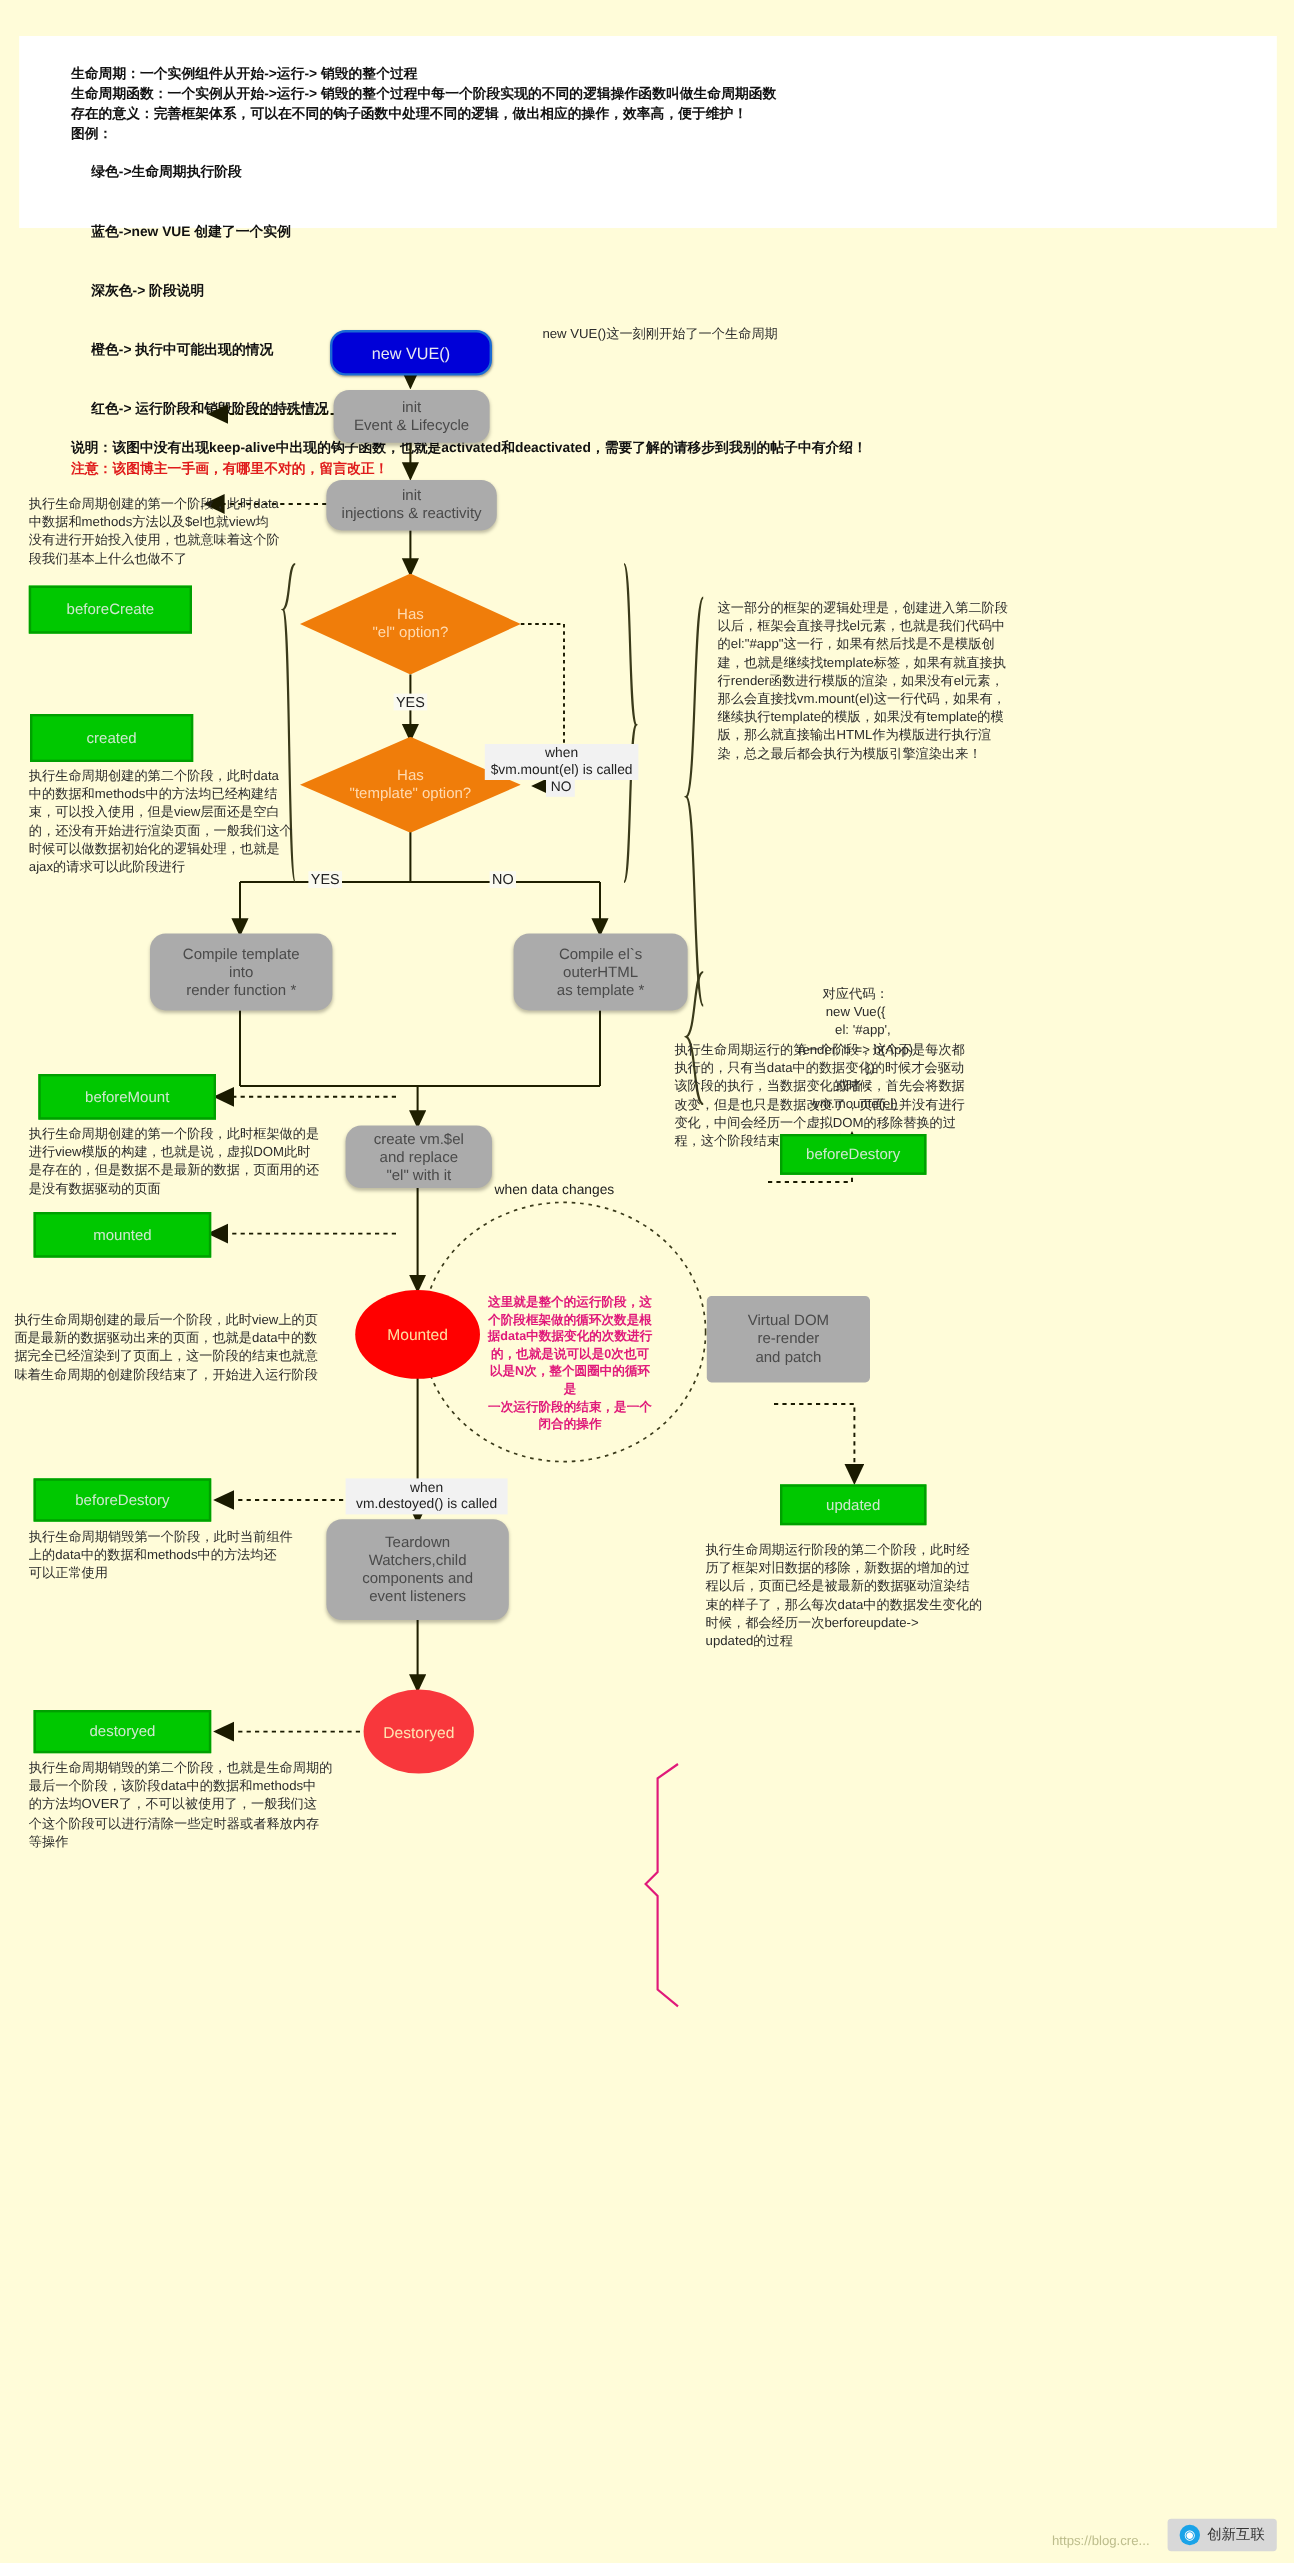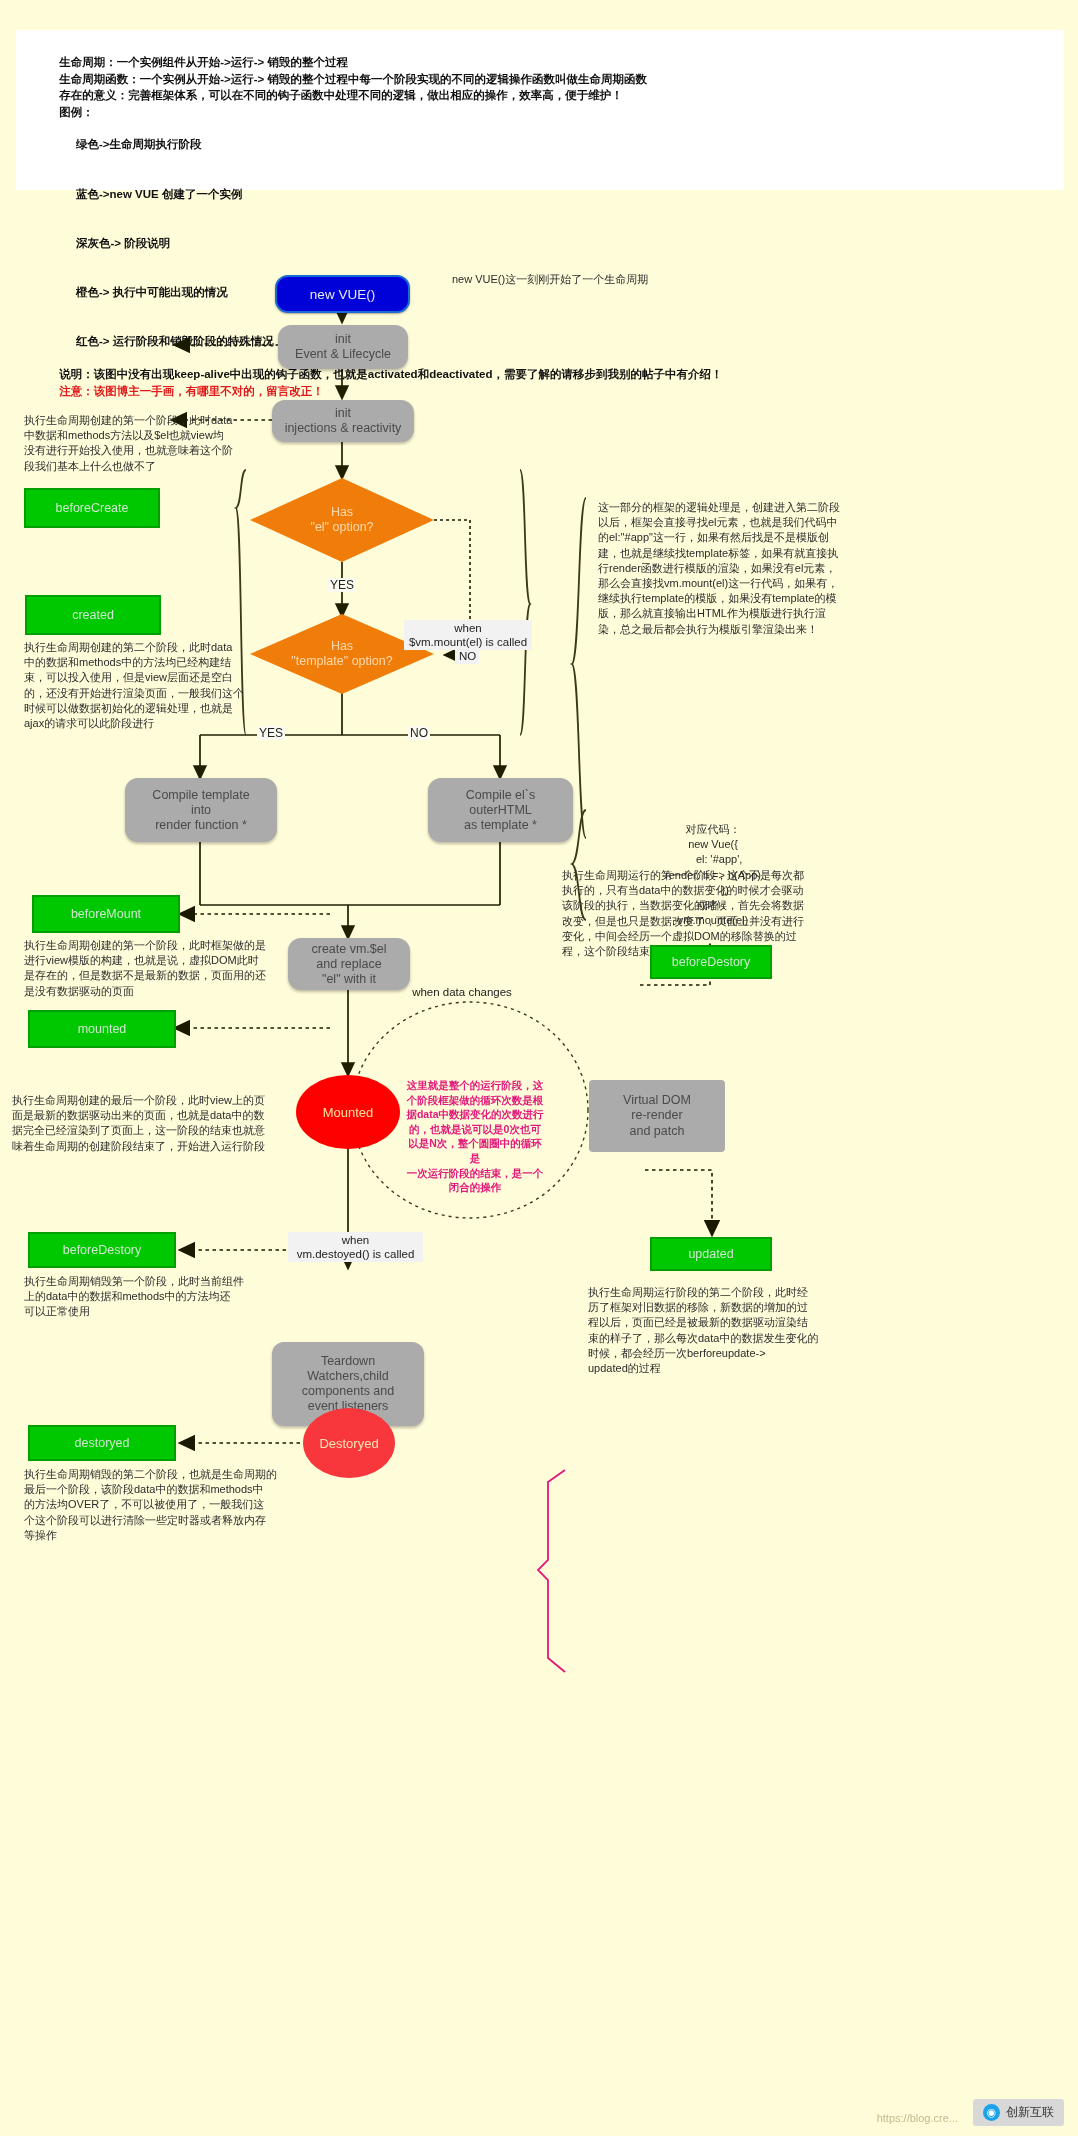--- a/index.html
+++ b/index.html
@@ -337,21 +337,21 @@
   <div class="label-white" style="left:288px;top:1200px;width:135px;">when
 vm.destoyed() is called</div>
 
   <div class="node n-green" style="left:28px;top:1232px;width:148px;height:36px;">
     <span>beforeDestory</span>
   </div>
   <div class="anno" style="left:24px;top:1274px;width:248px;">执行生命周期销毁第一个阶段，此时当前组件
 上的data中的数据和methods中的方法均还
 可以正常使用</div>
 
-  <div class="node n-gray" style="left:272px;top:1342px;width:152px;height:84px;white-space:pre-line;border-radius:12px;">
+  <div class="node n-gray" style="left:272px;top:1266px;width:152px;height:84px;white-space:pre-line;">
     <span>Teardown
 Watchers,child
 components and
 event listeners</span>
   </div>
 
   <div class="node n-green" style="left:28px;top:1425px;width:148px;height:36px;">
     <span>destoryed</span>
   </div>
   <div class="anno" style="left:24px;top:1467px;width:258px;">执行生命周期销毁的第二个阶段，也就是生命周期的

